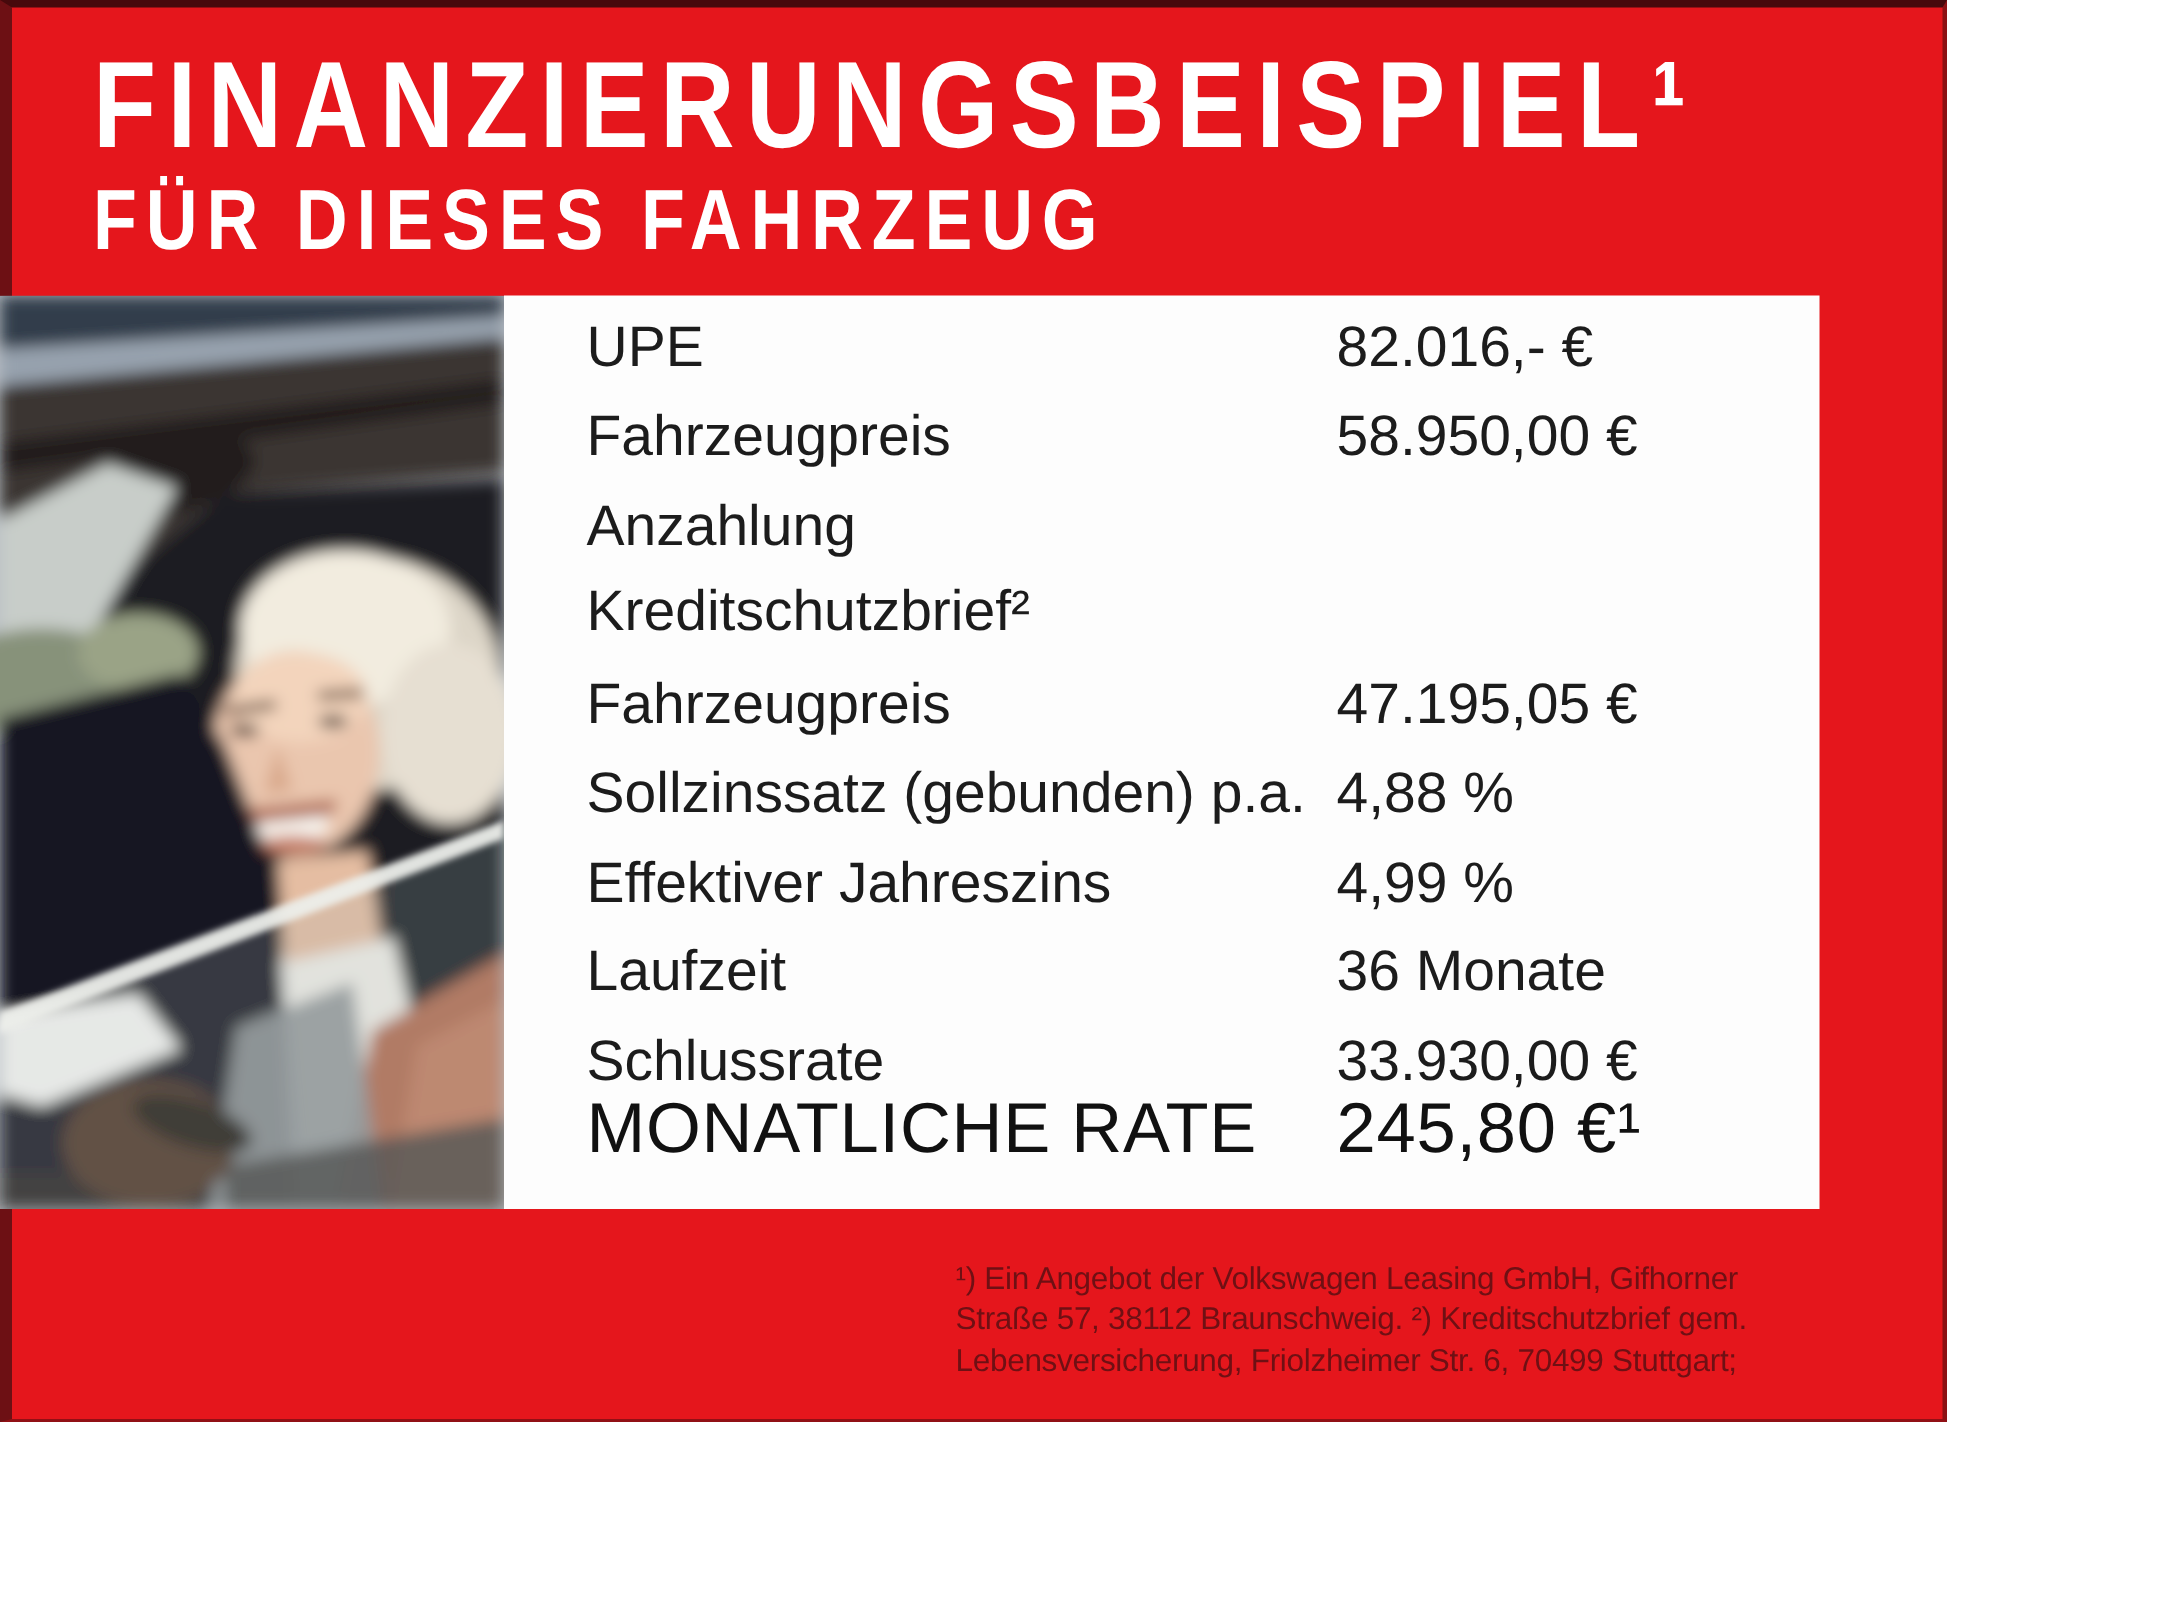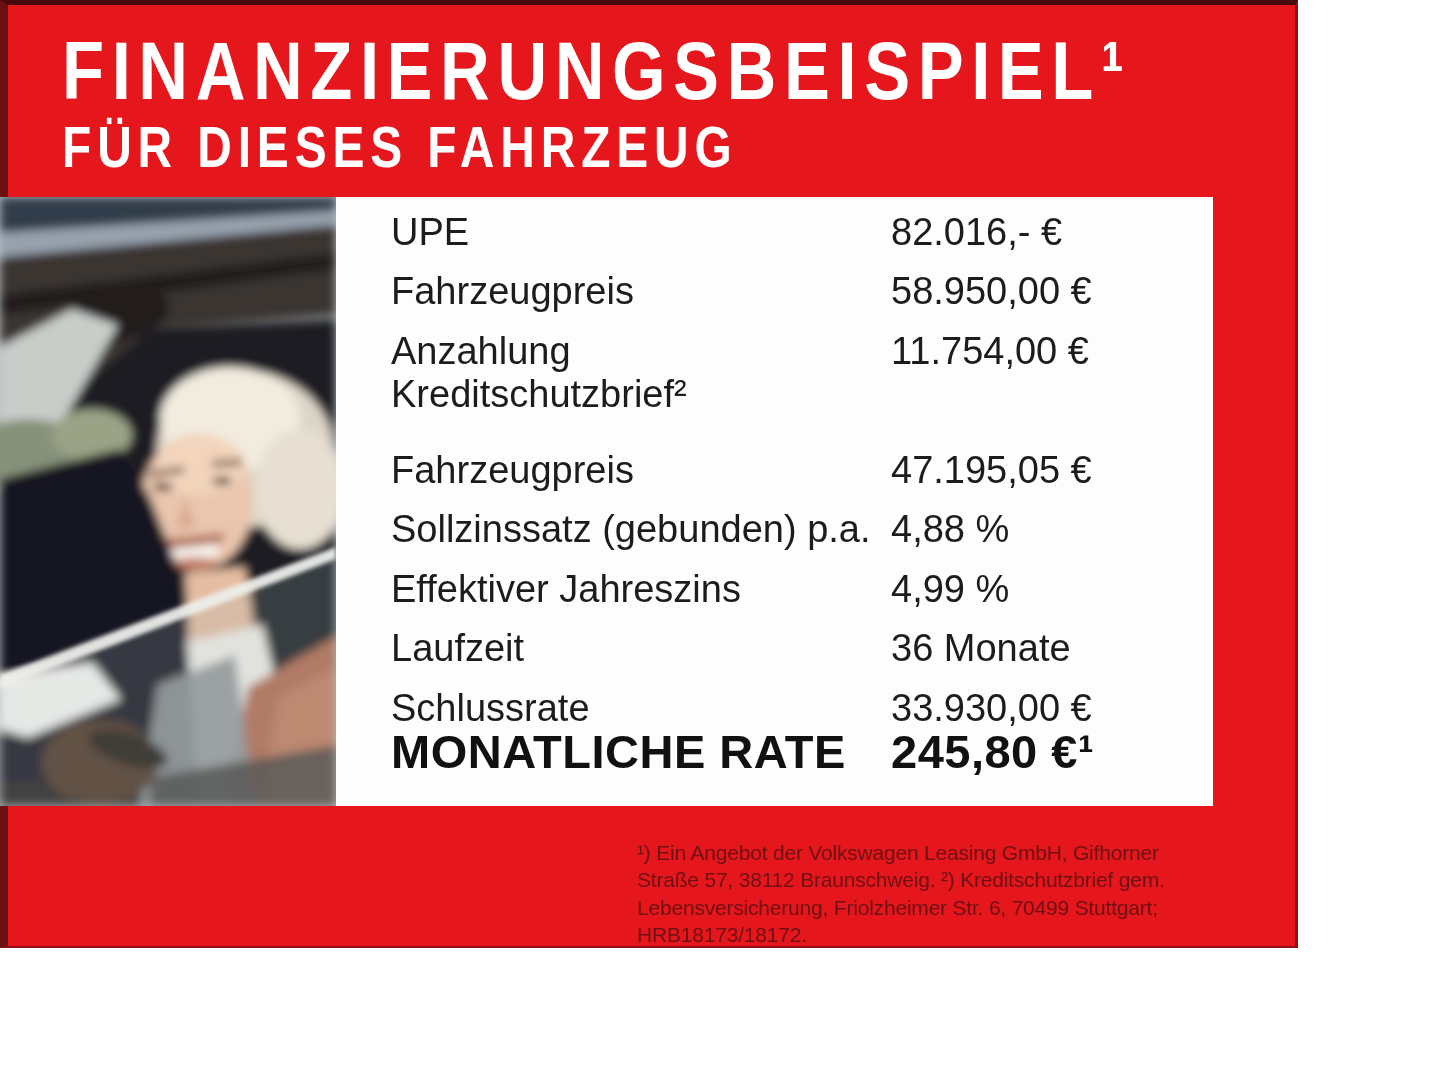--- a/index.html
+++ b/index.html
@@ -37,25 +37,25 @@
   .panel{
     position:absolute;left:336px;top:197px;width:877px;height:609px;
     background:#fdfdfd;
   }
   .row{
     position:absolute;left:55px;right:20px;display:flex;align-items:center;
     font-size:38px;line-height:1.15;color:#1c1c1c;white-space:nowrap;
   }
   .row .lbl{flex:0 0 500px;}
   .row .val{flex:0 0 auto;}
-  .row.r0{top:14px}.row.r1{top:73px}.row.r2{top:133px}.row.r3{top:176px}
+  .row.r0{top:14px}.row.r1{top:73px}.row.r2{top:133px}.row.r3{top:190px}
   .row.r4{top:252px}.row.r5{top:311px}.row.r6{top:371px}.row.r7{top:430px}
   .row.r8{top:490px}
   .row.highlight{
-    top:528px;font-size:47px;font-weight:bold;color:#111111;letter-spacing:.5px;
+    top:528px;font-size:47px;font-weight:normal;color:#111111;letter-spacing:.5px;
   }
   
   .footnote{
     position:absolute;left:637px;top:813px;width:560px;
     color:#6f1014;font-size:21px;line-height:27.4px;letter-spacing:-.2px;margin-top:26px;
   }
   .footnote div{white-space:nowrap;}
 </style>
 </head>
 <body>
@@ -139,21 +139,20 @@
   <div class="row r0">
     <span class="lbl">UPE</span>
     <span class="val">82.016,- €</span>
   </div>
   <div class="row r1">
     <span class="lbl">Fahrzeugpreis</span>
     <span class="val">58.950,00 €</span>
   </div>
   <div class="row r2">
     <span class="lbl">Anzahlung</span>
-    <span class="val">11.754,00 €</span>
   </div>
   <div class="row r3">
     <span class="lbl">Kreditschutzbrief²</span>
     <span class="val"></span>
   </div>
   <div class="row r4">
     <span class="lbl">Fahrzeugpreis</span>
     <span class="val">47.195,05 €</span>
   </div>
   <div class="row r5">
@@ -175,14 +174,13 @@
   <div class="row highlight">
     <span class="lbl">MONATLICHE RATE</span>
     <span class="val">245,80 €¹</span>
   </div>
 </div>
 
 <div class="footnote">
   <div>¹) Ein Angebot der Volkswagen Leasing GmbH, Gifhorner</div>
   <div>Straße 57, 38112 Braunschweig. ²) Kreditschutzbrief gem.</div>
   <div>Lebensversicherung, Friolzheimer Str. 6, 70499 Stuttgart;</div>
-  <div>HRB18173/18172.</div>
 </div>
 
 </body></html>

